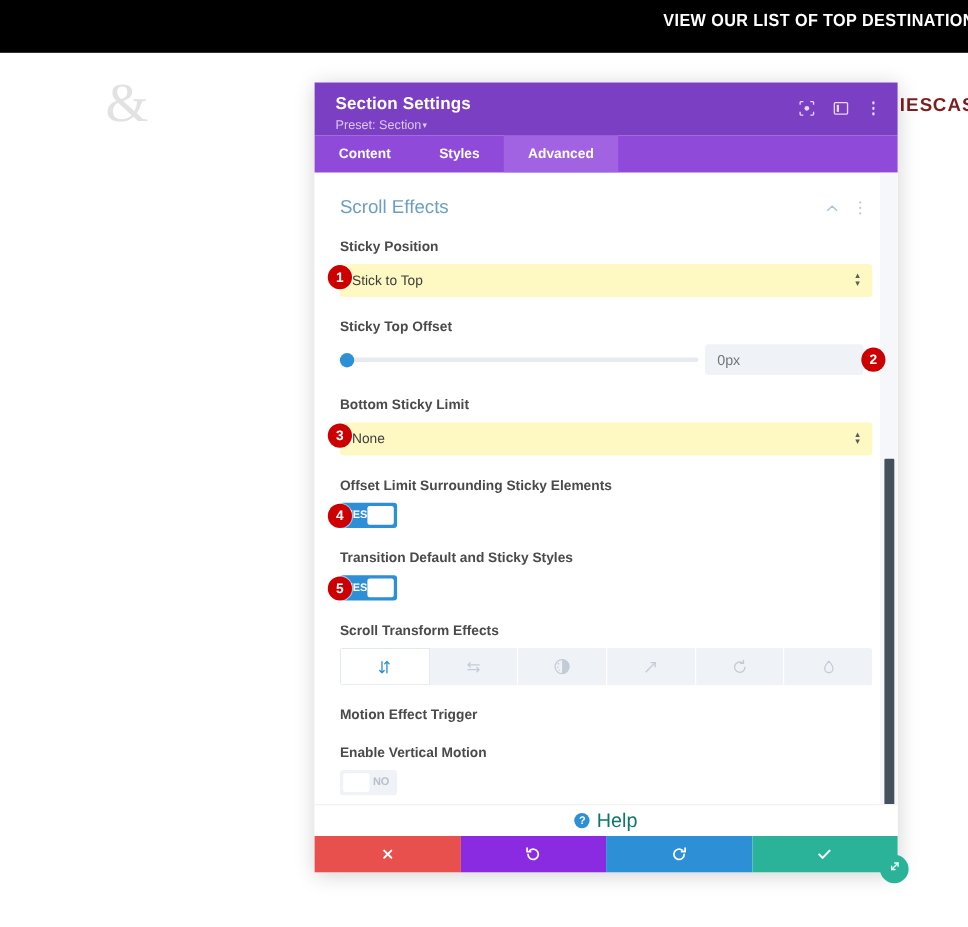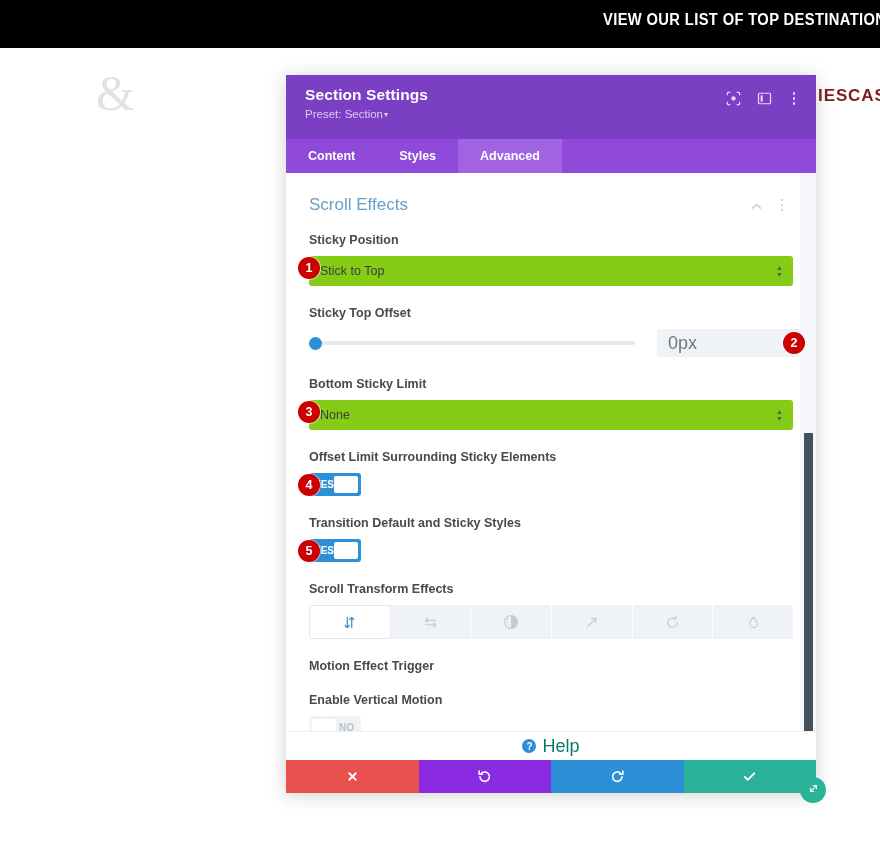--- a/index.html
+++ b/index.html
@@ -73,21 +73,21 @@
     height: 718px;
     background: #ffffff;
     box-shadow: 0 2px 18px rgba(0,0,0,0.18);
     display: flex;
     flex-direction: column;
   }
 
   
   .modal-header {
     background: #7b3fc4;
-    height: 64px;
+    height: 48px;
     position: relative;
     flex: 0 0 auto;
     padding: 11px 18px 0 19px;
     box-sizing: border-box;
   }
   .modal-title {
     color: #ffffff;
     font-size: 15.5px;
     font-weight: bold;
     line-height: 18px;
@@ -204,21 +204,21 @@
   
   .field { margin-bottom: 20px; position: relative; }
   .field-label {
     font-size: 12.5px;
     color: #4a4a4a;
     font-weight: bold;
     margin-bottom: 9px;
     display: block;
   }
   .select-box {
-    background: #84cc16;
+    background: #fef9c3;
     height: 30px;
     border-radius: 3px;
     display: flex;
     align-items: center;
     justify-content: space-between;
     padding: 0 10px 0 11px;
     font-size: 12.5px;
     color: #3d3d3d;
     cursor: pointer;
     box-sizing: border-box;
@@ -253,28 +253,28 @@
     border-radius: 3px;
   }
   .slider-handle {
     position: absolute;
     left: 0;
     width: 13px; height: 13px;
     border-radius: 50%;
     background: #2d8fd5;
   }
   .num-input {
-    margin-left: 22px;
+    margin-left: 6px;
     width: 144px;
     height: 28px;
     background: #eff2f7;
     border: none;
     border-radius: 3px;
     font-family: "Liberation Sans", sans-serif;
-    font-size: 18px;
+    font-size: 13px;
     color: #9aa3ad;
     padding: 0 11px;
     box-sizing: border-box;
     outline: none;
   }
 
   
   .toggle {
     width: 52px;
     height: 23px;

